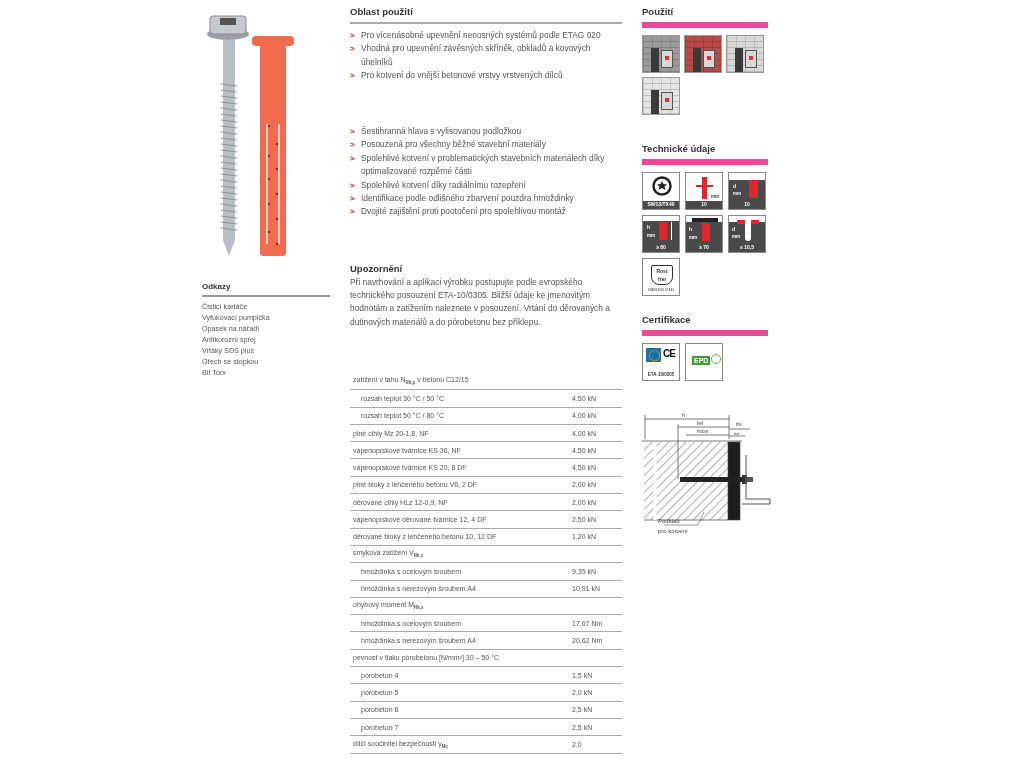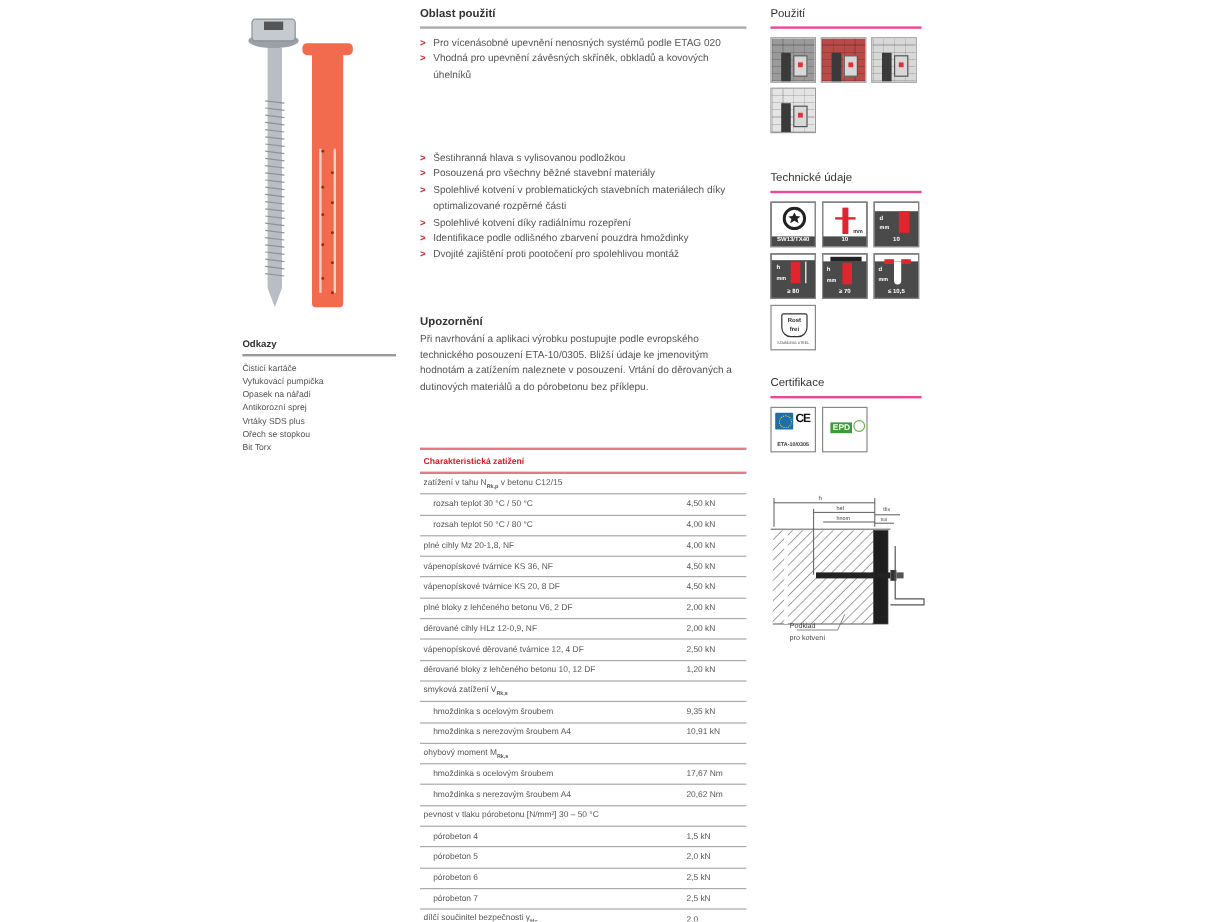--- a/index.html
+++ b/index.html
@@ -29,21 +29,21 @@
   .table { left: 350px; top: 373px; width: 272px; }
   .tbl-head { font-size: 7.2px; font-weight: bold; color: #d0202a; border-top: 2px solid #e57a80; border-bottom: 2px solid #e57a80; padding: 5px 3px 4px 3px; }
   .row { display: flex; justify-content: space-between; font-size: 7px; color: #555; height: 17.3px; align-items: center; border-bottom: 1.5px solid #aaa; }
   .row .lbl { padding-left: 3px; }
   .row.sub .lbl { padding-left: 11px; }
   .row .val { width: 50px; text-align: left; }
   .row sub { font-size: 4.5px; font-weight: bold; }
 
   
   .right { left: 642px; width: 126px; }
-  .r-title { font-size: 9.5px; font-weight: normal; color: #333; padding-bottom: 5px; border-bottom: 2px solid #ec4899; margin-bottom: 7px; }
+  .r-title { font-size: 9.5px; font-weight: bold; color: #333; padding-bottom: 5px; border-bottom: 6px solid #ec4899; margin-bottom: 7px; }
   .thumbs { display: flex; flex-wrap: wrap; gap: 4px; }
   .thumb { width: 38px; height: 38px; border: 1px solid #999; position: relative; overflow: hidden; cursor: pointer; }
   .thumb .wall { position: absolute; inset: 0; }
   .thumb .profile { position: absolute; left: 8px; top: 12px; width: 8px; height: 24px; background: #3a3a3a; }
   .thumb .profile2 { position: absolute; left: 18px; top: 14px; width: 12px; height: 18px; background: #d8d8d8; border: 1px solid #555; }
   .thumb .dot { position: absolute; left: 22px; top: 20px; width: 4px; height: 4px; background: #e0303a; }
 
   .tiles { display: grid; grid-template-columns: 38px 38px 38px; gap: 5px; }
   .tile { width: 38px; height: 38px; border: 1px solid #888; background: #4a4a4a; position: relative; overflow: hidden; }
   .tile .top { position: absolute; left: 0; right: 0; top: 0; height: 28px; background: #fff; }
@@ -140,41 +140,41 @@
     <li>Ořech se stopkou</li>
     <li>Bit Torx</li>
   </ul>
 </div>
 
 <div class="abs mid" style="top:6px">
   <div class="sec-title">Oblast použití</div>
   <ul class="bullets">
     <li>Pro vícenásobné upevnění nenosných systémů podle ETAG 020</li>
     <li>Vhodná pro upevnění závěsných skříněk, obkladů a kovových úhelníků</li>
+    <li>Pro kotvení do vnější betonové vrstvy vrstvených dílců</li>
   </ul>
 </div>
 
 <div class="abs mid" style="top:125px">
   <ul class="bullets">
     <li>Šestihranná hlava s vylisovanou podložkou</li>
     <li>Posouzená pro všechny běžné stavební materiály</li>
     <li>Spolehlivé kotvení v problematických stavebních materiálech díky optimalizované rozpěrné části</li>
     <li>Spolehlivé kotvení díky radiálnímu rozepření</li>
     <li>Identifikace podle odlišného zbarvení pouzdra hmoždinky</li>
     <li>Dvojité zajištění proti pootočení pro spolehlivou montáž</li>
   </ul>
 </div>
 
 <div class="abs mid" style="top:263px">
   <div class="note-title">Upozornění</div>
   <p class="note-body">Při navrhování a aplikaci výrobku postupujte podle evropského technického posouzení ETA-10/0305. Bližší údaje ke jmenovitým hodnotám a zatížením naleznete v posouzení. Vrtání do děrovaných a dutinových materiálů a do pórobetonu bez příklepu.</p>
 </div>
 
 <div class="abs table">
-  <div class="tbl-head">Charakteristická zatížení</div>
   <div id="rows">
       <div class="row">
         <span class="lbl"><span>zatížení v tahu N</span><sub>Rk,p</sub><span> v betonu C12/15</span></span>
         <span class="val"></span>
       </div>
       <div class="row sub">
         <span class="lbl"><span>rozsah teplot 30 °C / 50 °C</span></span>
         <span class="val">4,50 kN</span>
       </div>
       <div class="row sub">

